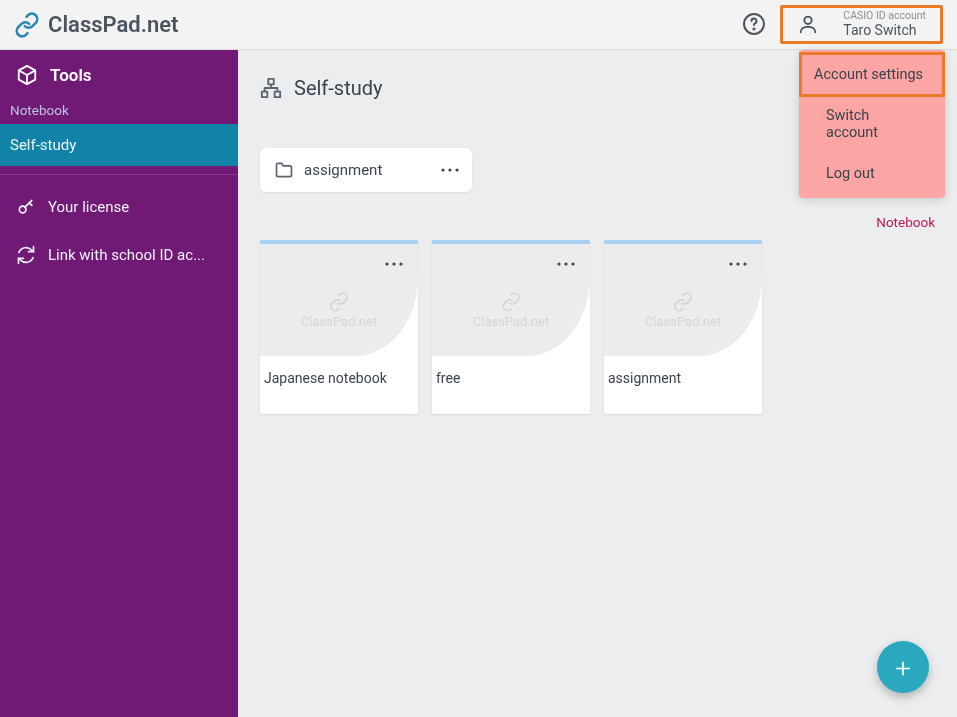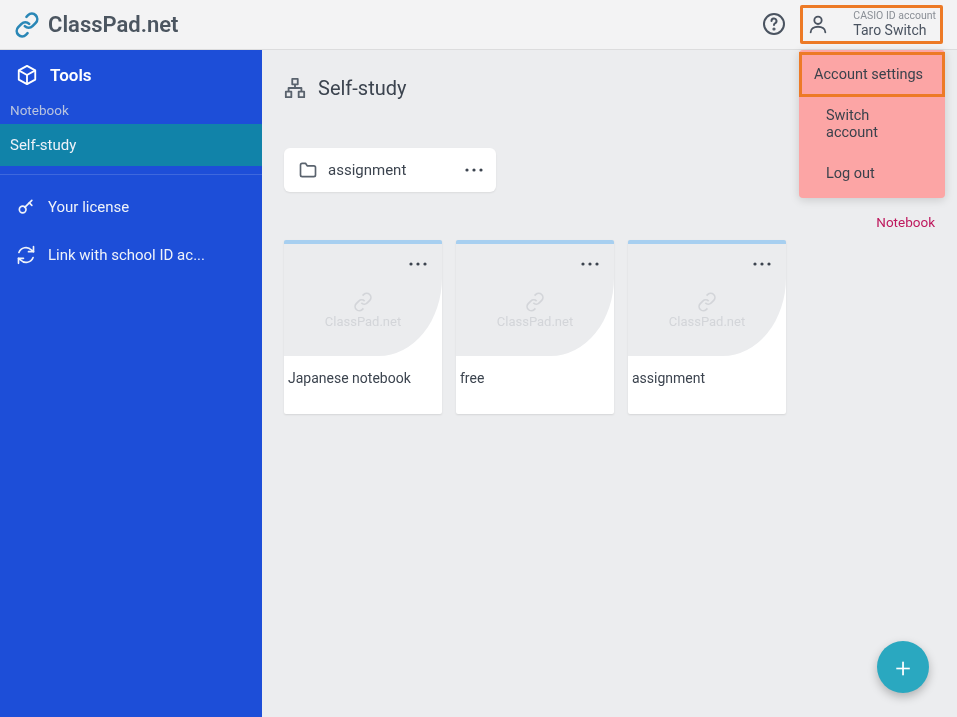--- a/index.html
+++ b/index.html
@@ -33,21 +33,21 @@
       display: flex;
       align-items: center;
       gap: 14px;
     }
     .help-icon { width: 24px; height: 24px; color: #4a5360; cursor: pointer; }
     .user-area {
       display: flex;
       align-items: center;
       gap: 24px;
       border: 3px solid #ed7a26;
-      padding: 2px 4px;
+      padding: 2px 14px;
       border-radius: 2px;
       cursor: pointer;
     }
     .user-icon { width: 22px; height: 22px; color: #4a5360; flex-shrink: 0; }
     .user-text { display: flex; flex-direction: column; line-height: 1.2; }
     .user-label { font-size: 10.5px; color: #8a8f96; }
     .user-name { font-size: 14px; color: #4a5360; }
 
     
     .account-menu {
@@ -72,22 +72,22 @@
       margin: -2px 0;
       padding: 11px 12px;
     }
 
     
     .body {
       display: flex;
       height: calc(717px - 50px);
     }
     .sidebar {
-      width: 262px;
-      background: #1d4ed8;
+      width: 238px;
+      background: #701a75;
       color: #ecf0f7;
       display: flex;
       flex-direction: column;
     }
     .sidebar-header {
       display: flex;
       align-items: center;
       gap: 12px;
       padding: 14px 16px 10px;
       font-size: 17px;

